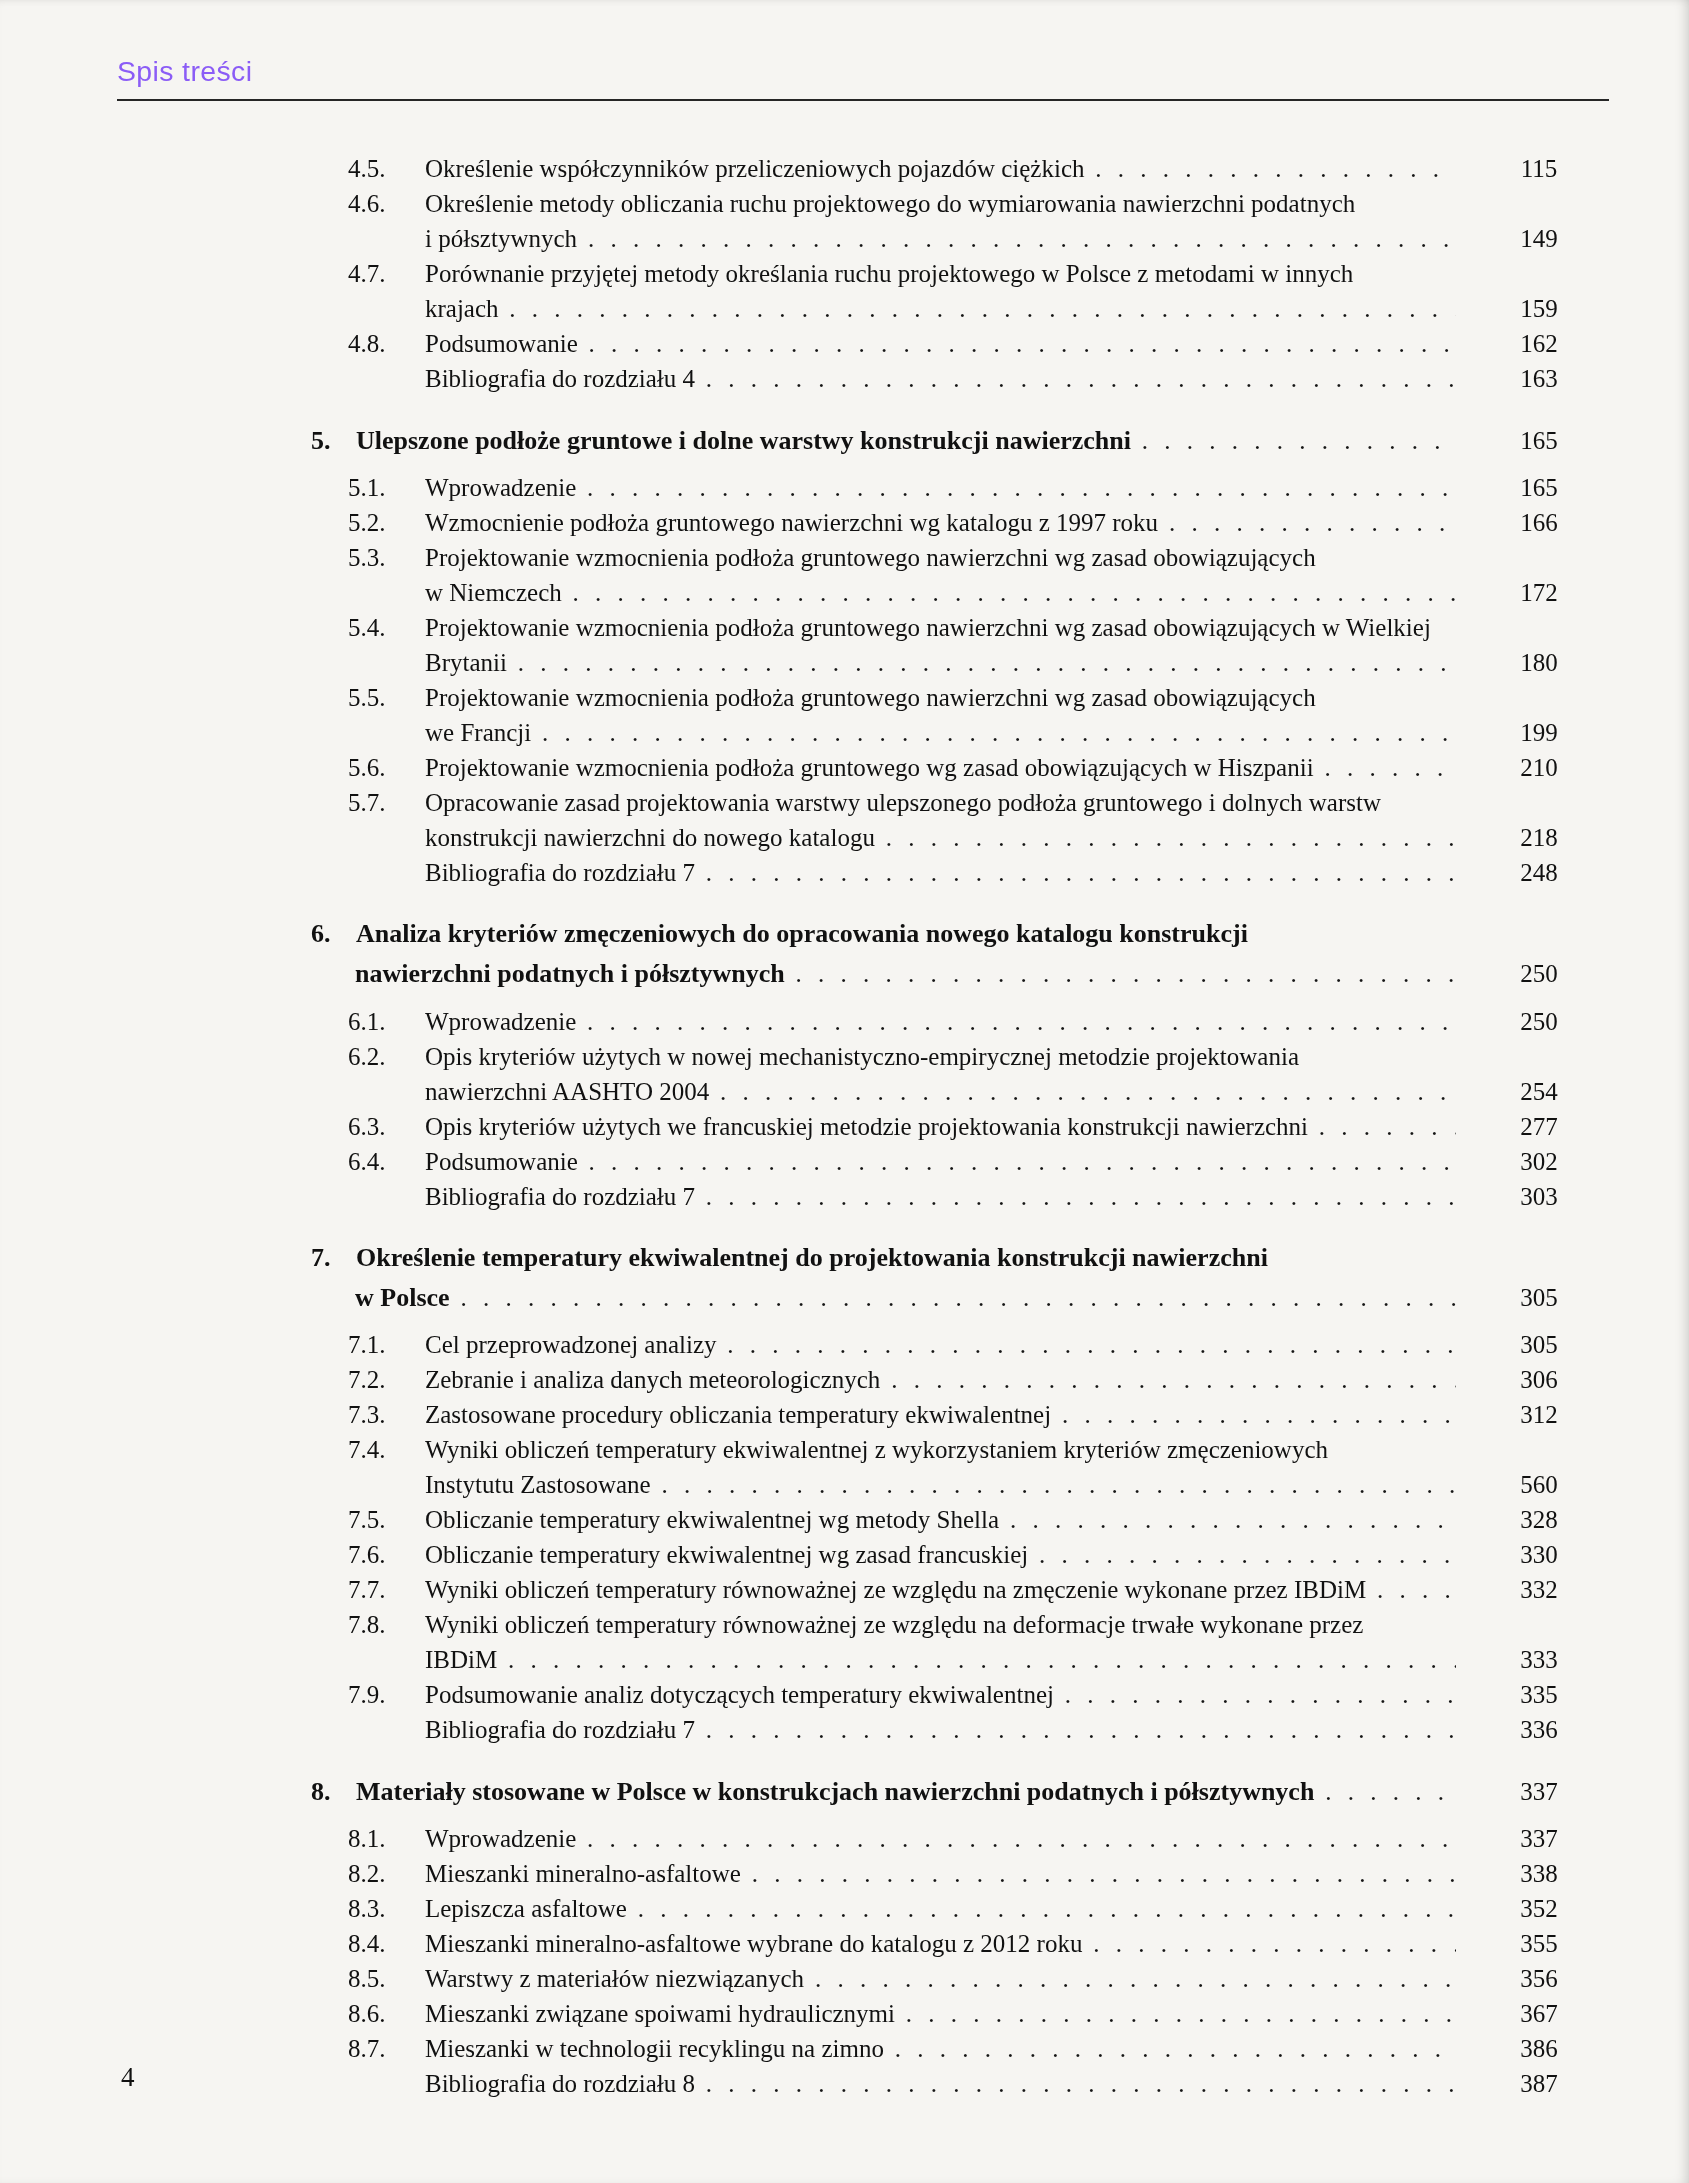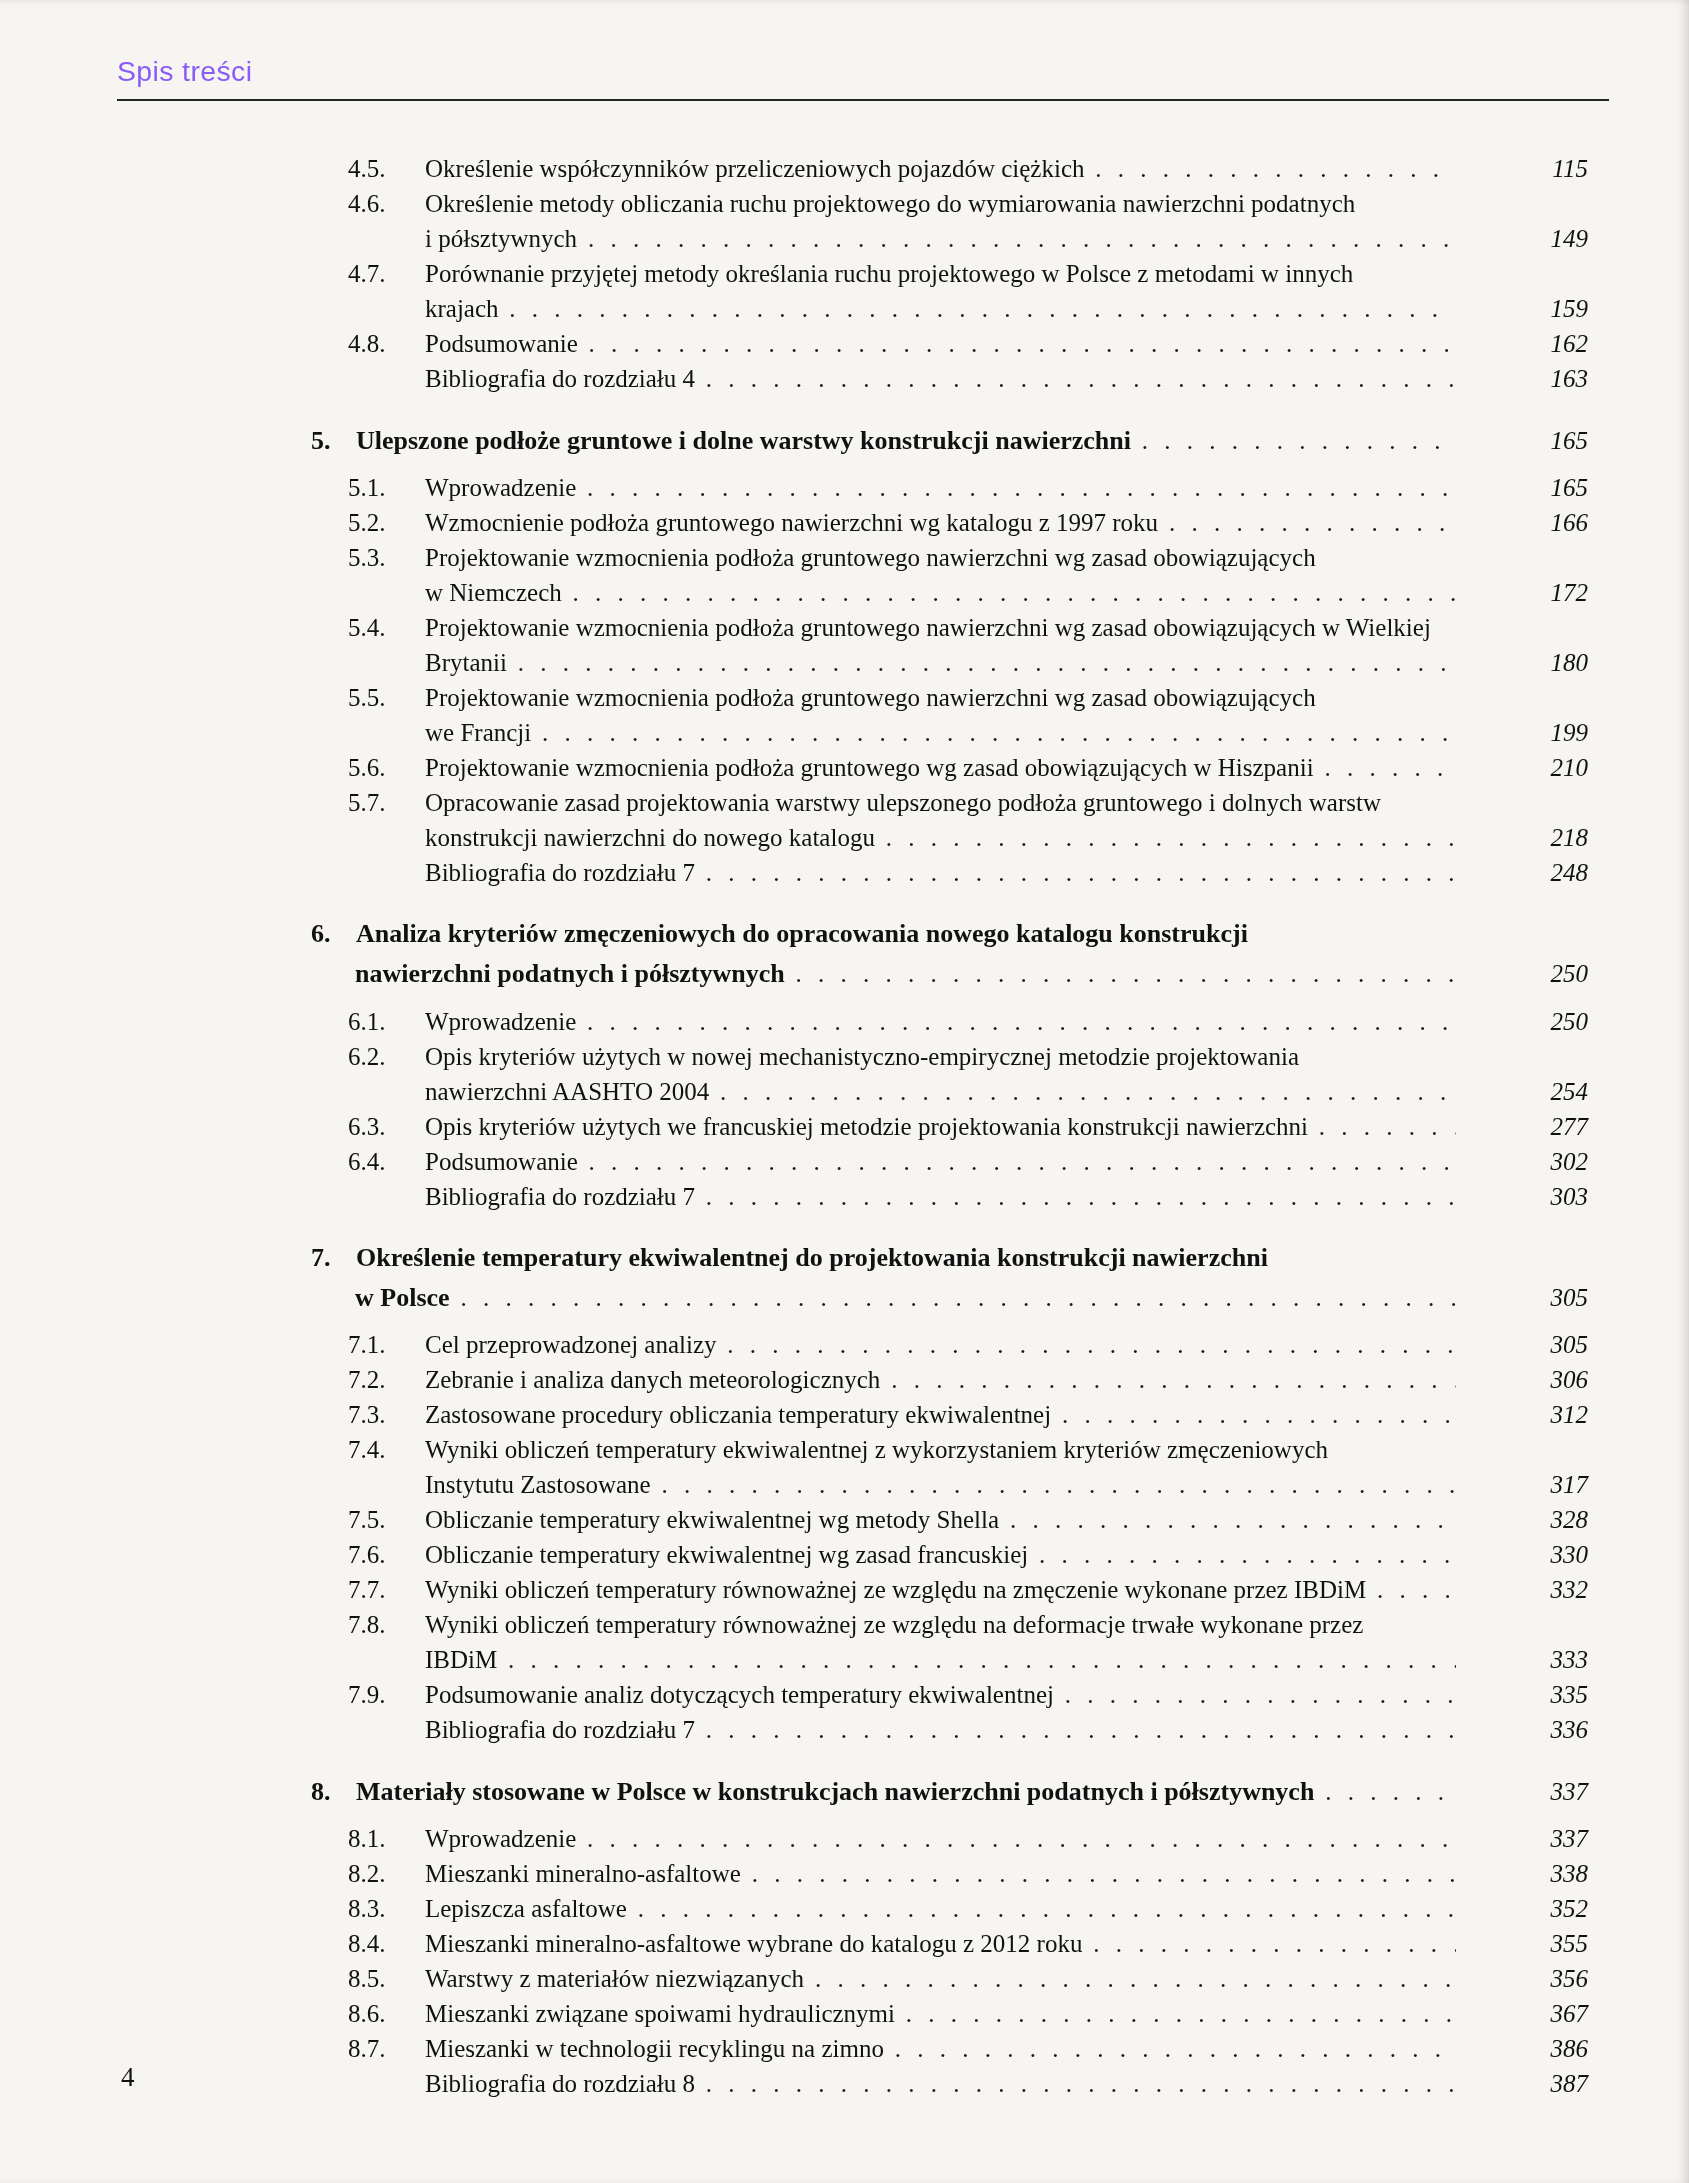--- a/index.html
+++ b/index.html
@@ -78,25 +78,24 @@
     font-size: 25px;
     color: #161616;
   }
   .leader::after {
     content: ". . . . . . . . . . . . . . . . . . . . . . . . . . . . . . . . . . . . . . . . . . . . . . . . . . . . . . . . . . . . . . . . . . . .";
     word-spacing: 10px;
   }
   .pageno {
     flex: none;
     width: 98px;
-    text-align: right;
+    text-align: center;
     font-weight: normal;
     font-size: 25px;
     white-space: nowrap;
-    font-style: italic;
   }
   
   .footer {
     position: absolute;
     left: 121px;
     top: 2062px;
     font-size: 27px;
   }
 </style>
 </head>
@@ -293,21 +292,21 @@
           <span class="leader"></span>
           <span class="pageno">312</span>
         </div>
         <div class="row sub">
           <span class="num">7.4.</span>
           <span class="text">Wyniki obliczeń temperatury ekwiwalentnej z wykorzystaniem kryteriów zmęczeniowych</span>
         </div>
         <div class="row sub cont">
           <span class="text">Instytutu Zastosowane</span>
           <span class="leader"></span>
-          <span class="pageno">317</span>
+          <span class="pageno">560</span>
         </div>
         <div class="row sub">
           <span class="num">7.5.</span>
           <span class="text">Obliczanie temperatury ekwiwalentnej wg metody Shella</span>
           <span class="leader"></span>
           <span class="pageno">328</span>
         </div>
         <div class="row sub">
           <span class="num">7.6.</span>
           <span class="text">Obliczanie temperatury ekwiwalentnej wg zasad francuskiej</span>

